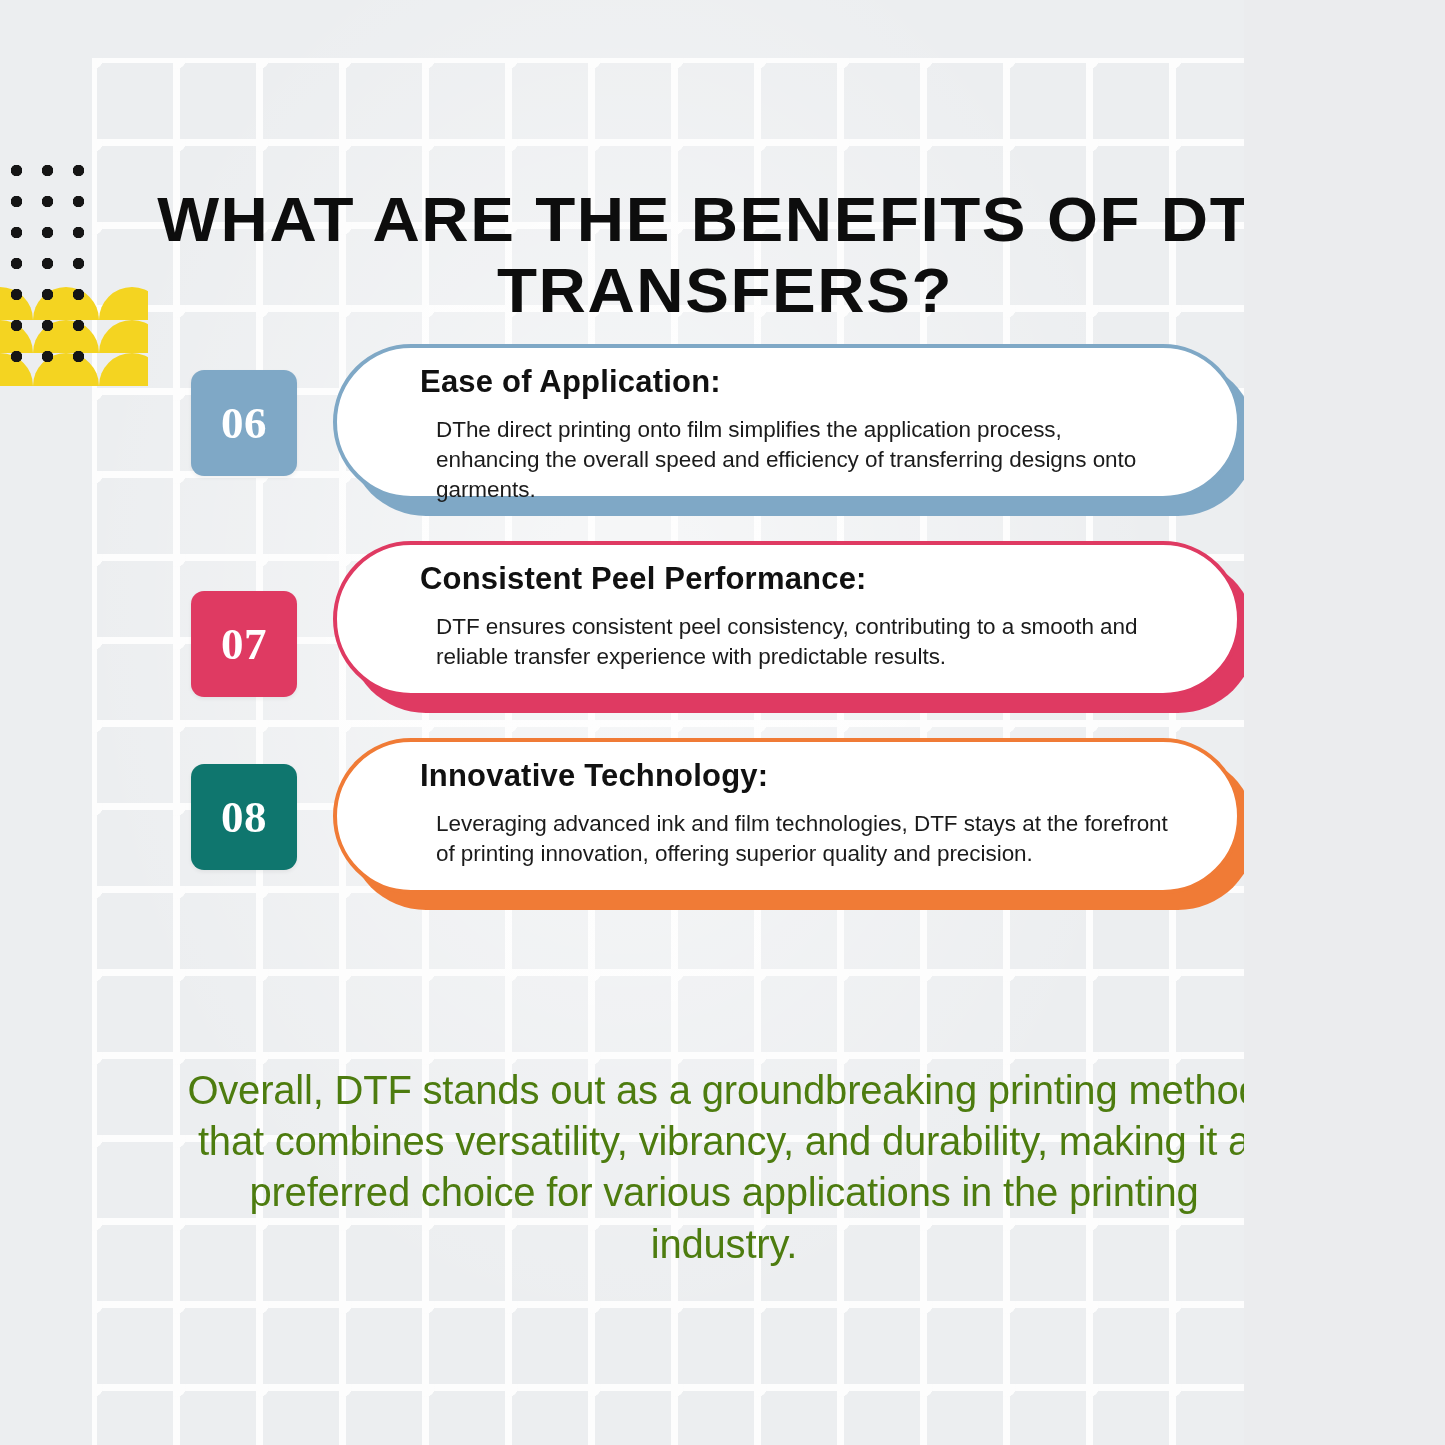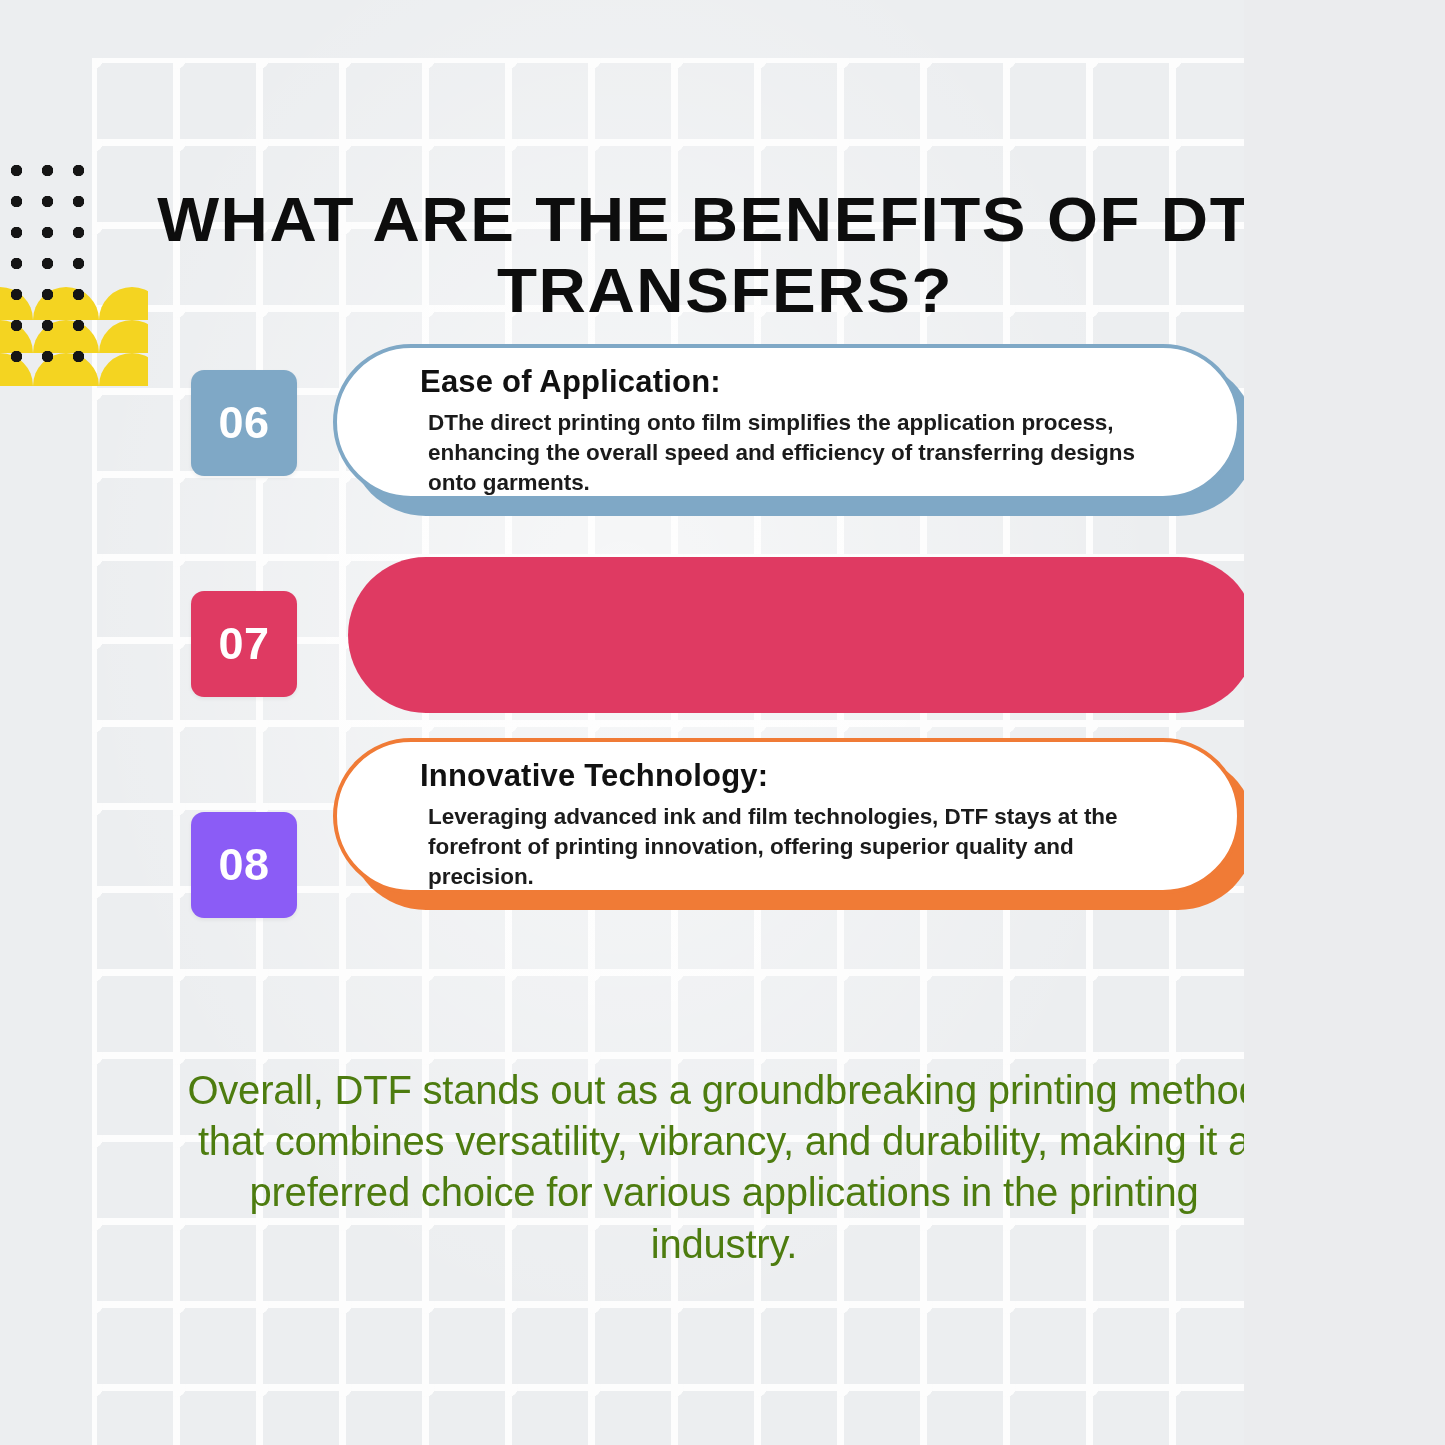--- a/index.html
+++ b/index.html
@@ -156,21 +156,21 @@
     width: 106px;
     height: 106px;
     border-radius: 13px;
     display: flex;
     align-items: center;
     justify-content: center;
     color: #ffffff;
     font-weight: 700;
     font-size: 45px;
     letter-spacing: .5px;
-    font-family: Liberation Sans, sans-serif;
+    font-family: Liberation Serif, serif;
     z-index: 3;
     box-shadow: 0 2px 4px rgba(0,0,0,.06);
   }
 
   .card-shadow {
     position: absolute;
     left: 348px;
     top: 16px;
     width: 908px;
     height: 156px;
@@ -196,25 +196,25 @@
     font-family: "Liberation Sans", sans-serif;
     font-weight: 700;
     font-size: 31px;
     color: #111111;
     letter-spacing: .2px;
     margin: 0 0 9px 0;
     line-height: 1.1;
   }
   .card-body {
     font-family: "Liberation Sans", sans-serif;
-    font-weight: 700;
+    font-weight: 400;
     font-size: 22.5px;
     line-height: 1.34;
     color: #1b1b1b;
-    margin: 8px;
+    margin: 16px;
     letter-spacing: -0.05px;
   }
 
   
   .summary {
     position: absolute;
     left: 178px;
     top: 1025px;
     width: 1092px;
     text-align: center;
@@ -268,24 +268,28 @@
       <div class="card-shadow" id="shadow-0" style="background: rgb(127, 168, 198);"></div>
       <div class="card" id="card-0" style="border-color: rgb(127, 168, 198);">
         <p class="card-title">Ease of Application:</p>
         <p class="card-body">DThe direct printing onto film simplifies the application process, enhancing the overall speed and efficiency of transferring designs onto garments.</p>
       </div>
     </div>
 
     <div class="row">
       <div class="badge" id="badge-1" style="background: rgb(223, 58, 98); margin-top: 24px;">07</div>
       <div class="card-shadow" id="shadow-1" style="background: rgb(223, 58, 98);"></div>
+      <div class="card" id="card-1" style="border-color: rgb(223, 58, 98);">
+        <p class="card-title">Consistent Peel Performance:</p>
+        <p class="card-body">DTF ensures consistent peel consistency, contributing to a smooth and reliable transfer experience with predictable results.</p>
+      </div>
     </div>
 
     <div class="row">
-      <div class="badge" id="badge-2" style="background: #8b5cf6; margin-top: 48px;">08</div>
+      <div class="badge" id="badge-2" style="background: #0f766e;">08</div>
       <div class="card-shadow" id="shadow-2" style="background: rgb(240, 123, 54);"></div>
       <div class="card" id="card-2" style="border-color: rgb(240, 123, 54);">
         <p class="card-title">Innovative Technology:</p>
         <p class="card-body">Leveraging advanced ink and film technologies, DTF stays at the forefront of printing innovation, offering superior quality and precision.</p>
       </div>
     </div>
 
   </div>
 
   <p class="summary">Overall, DTF stands out as a groundbreaking printing method that combines versatility, vibrancy, and durability, making it a preferred choice for various applications in the printing industry.</p>

